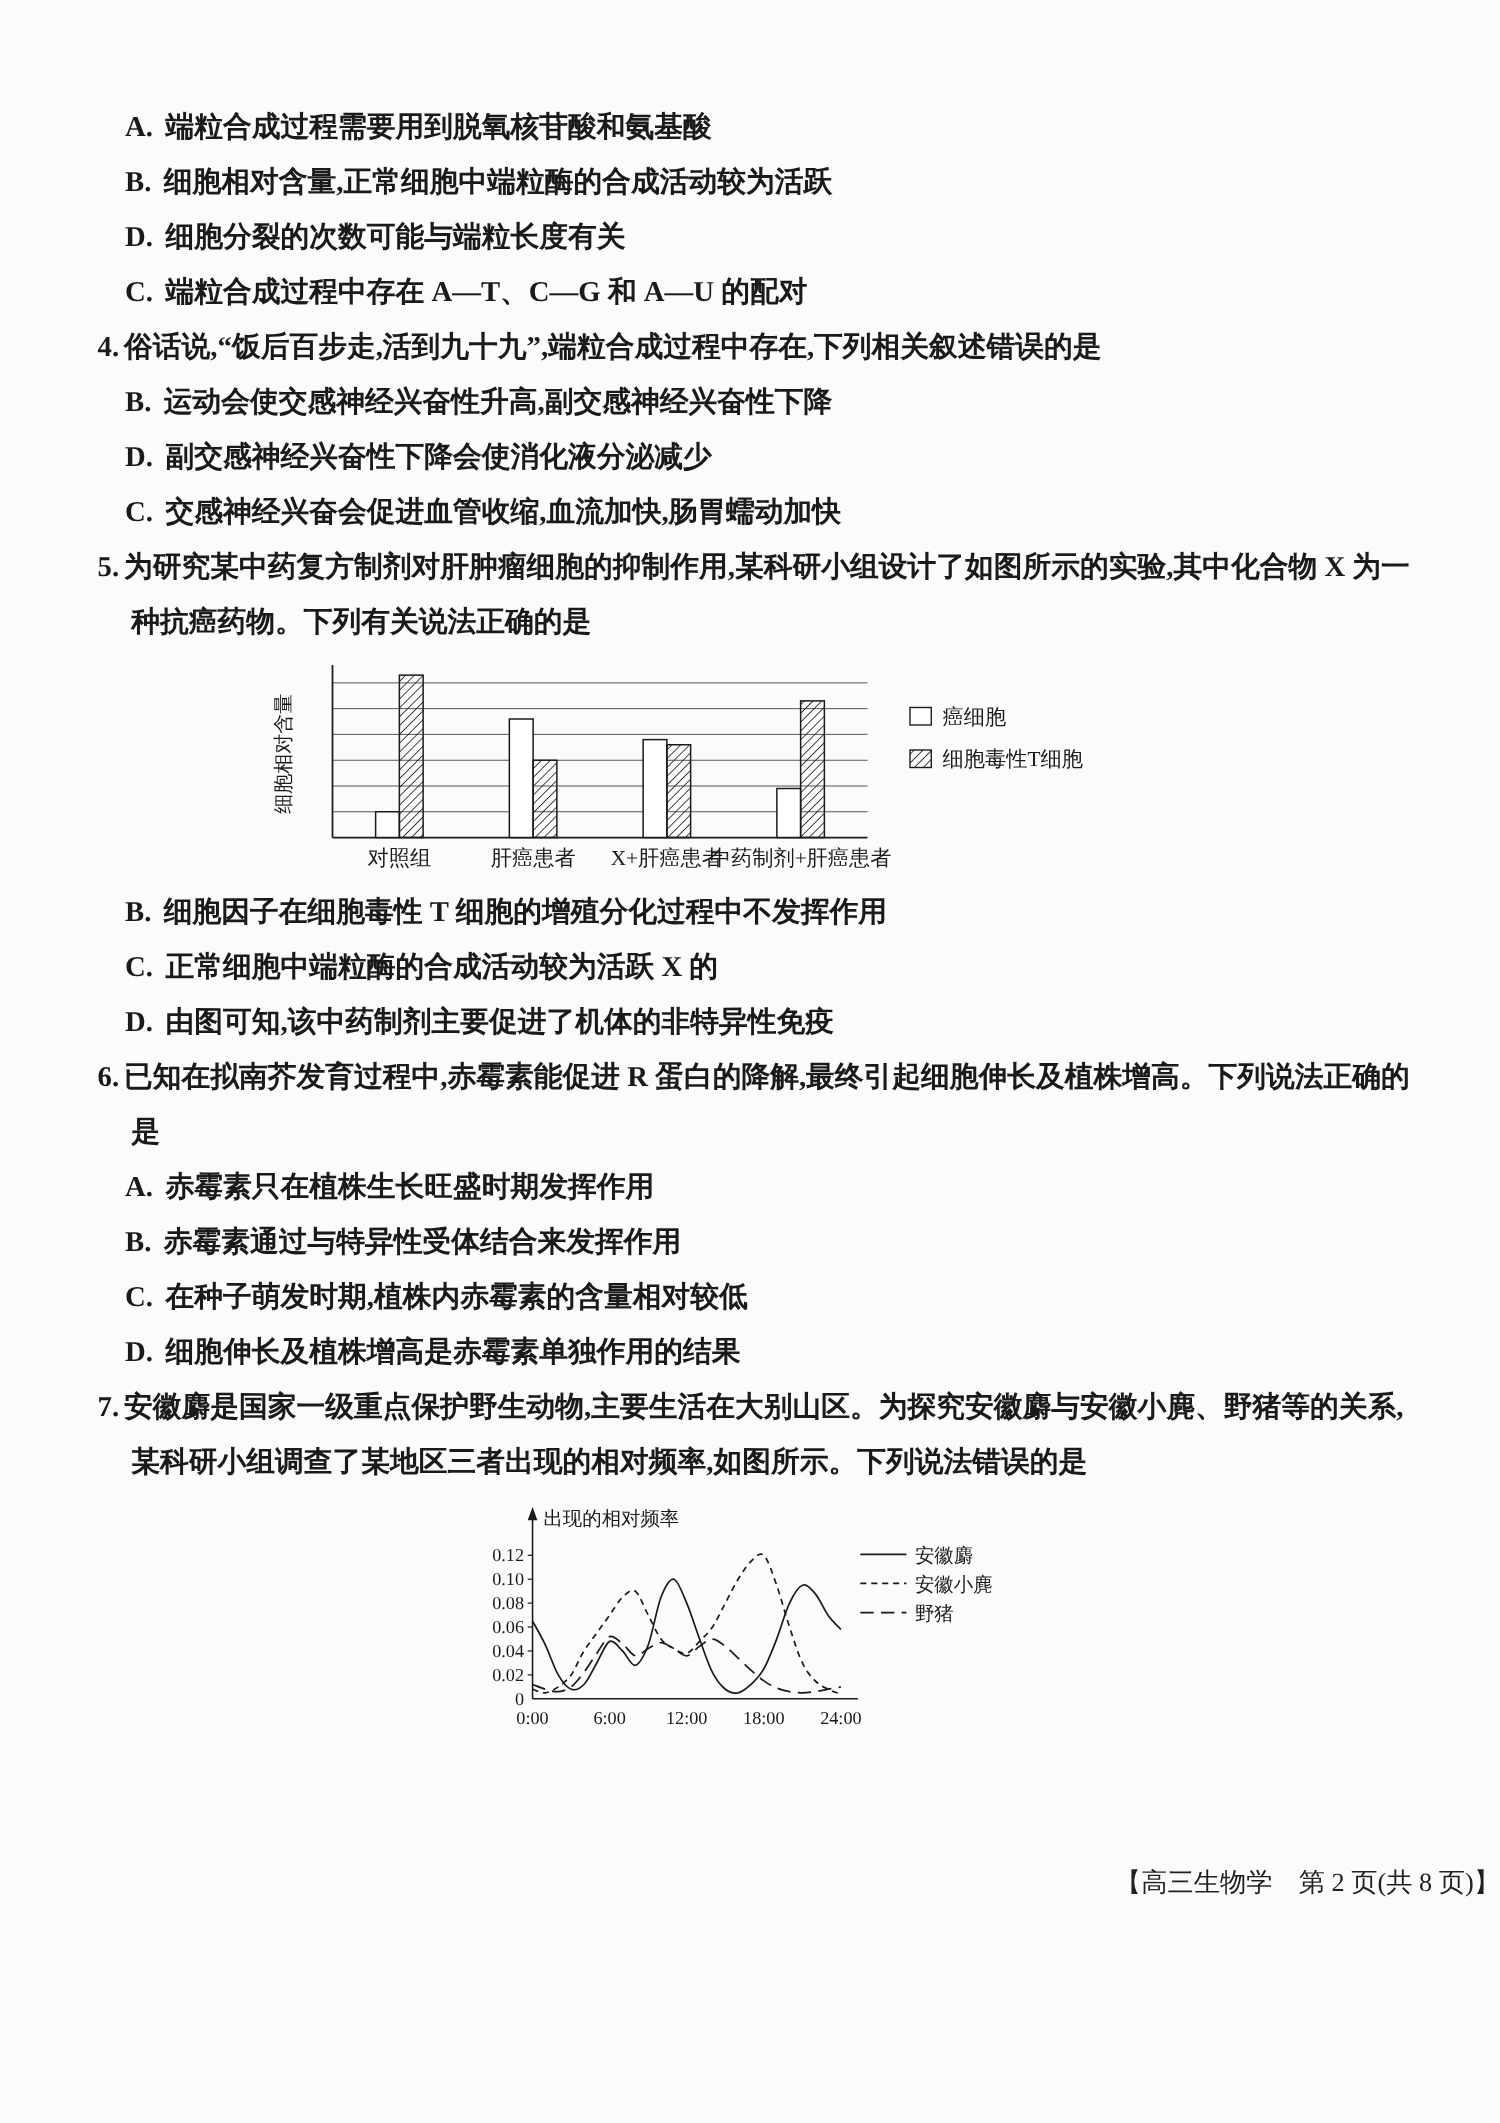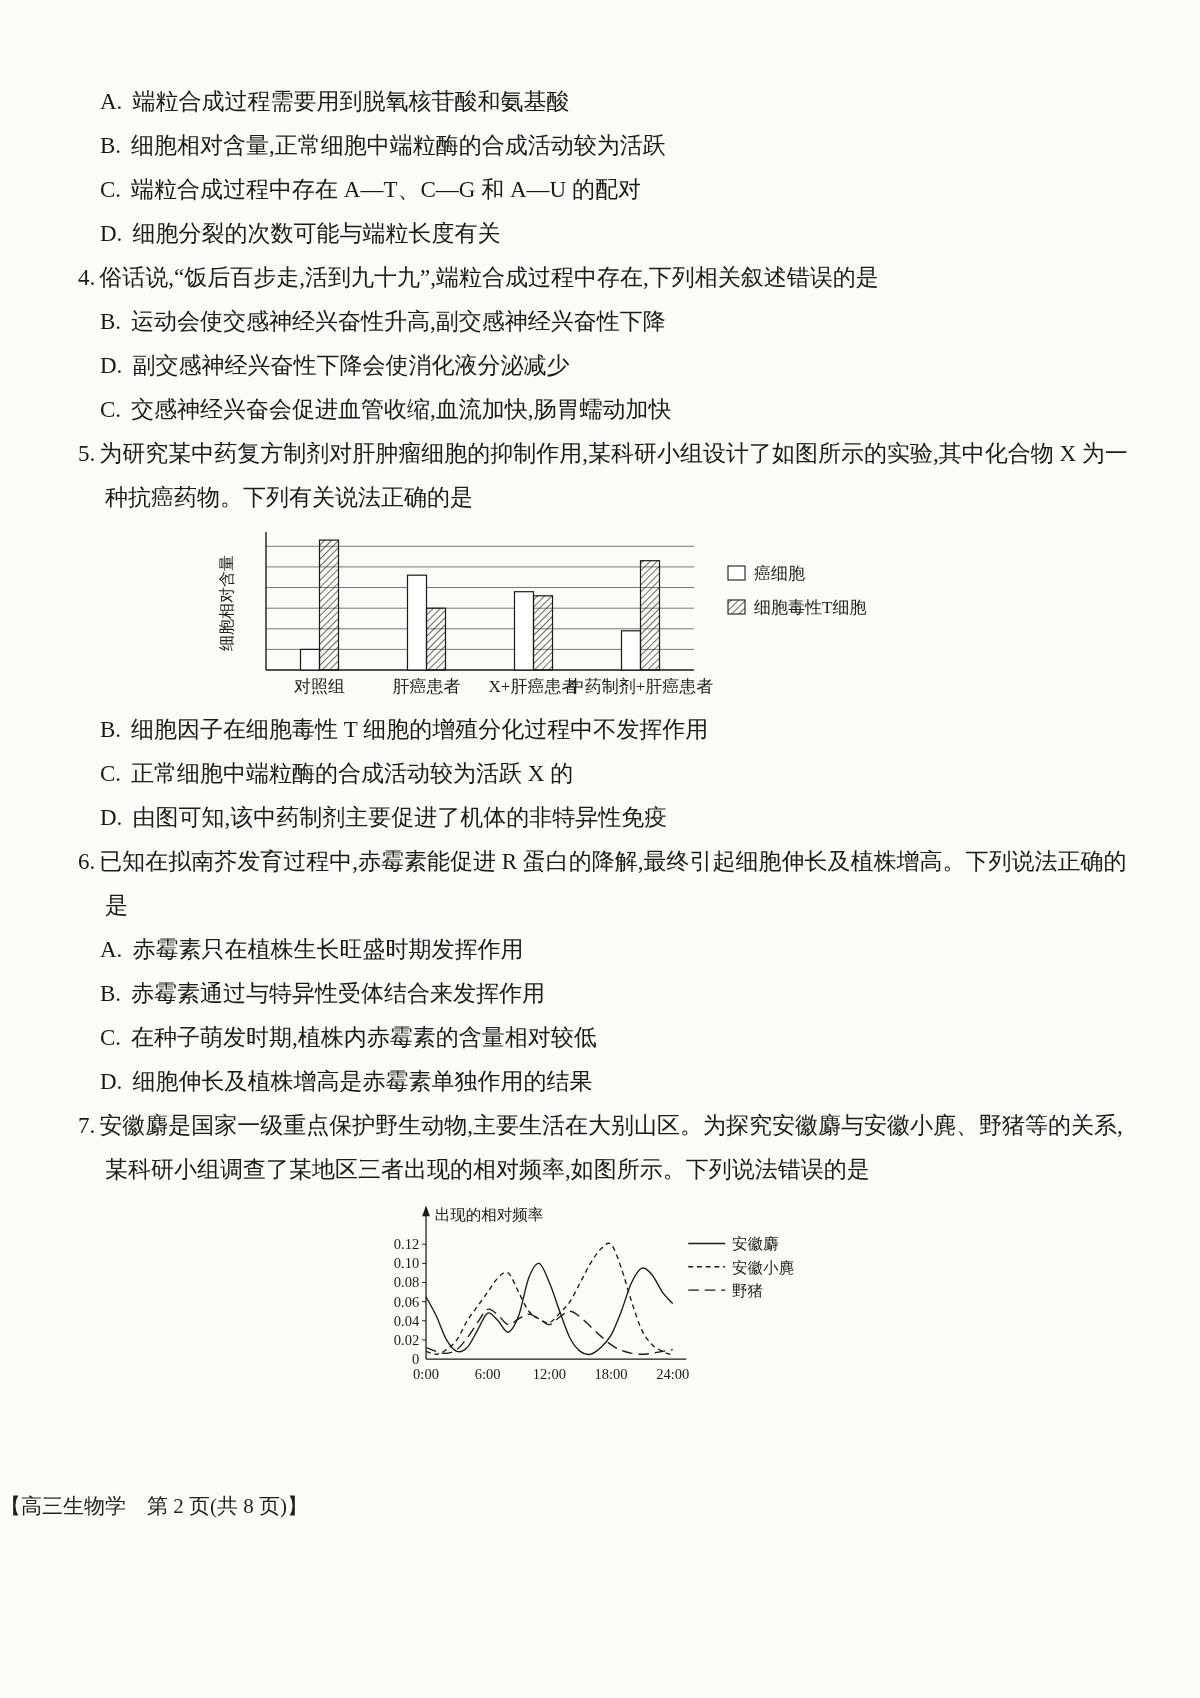--- a/index.html
+++ b/index.html
@@ -6,52 +6,52 @@
   html,body{margin:0;padding:0;}
   body{
     width:1200px;height:1698px;
     background:#fbfbf9;
     font-family:"Liberation Serif","DejaVu Serif",serif;
     color:#1a1a1a;
     position:relative;
     overflow:hidden;
   }
   .content{padding:80px 70px 0 78px;font-size:23px;}
-  .row{line-height:44px;}
+  .row{line-height:44px;font-weight:bold;}
   .stem{padding-left:27px;text-indent:-27px;}
   .qnum{margin-right:4px;}
   .option{padding-left:22px;}
   .opt-label{margin-right:10px;}
   .fig{margin:6px 0 6px 0;}
   .fig5{margin-left:138px;}
   .fig7{margin-left:282px;}
   svg{display:block;}
   svg text{font-family:"Liberation Serif","DejaVu Serif",serif;fill:#1a1a1a;}
   .footer{
     position:absolute;top:1492px;left:0;width:100%;
-    text-align:left;font-size:21px;color:#1f1f1f;
+    text-align:right;font-size:21px;color:#1f1f1f;
   }
 </style>
 </head>
 <body>
 
 <div class="content">
 
   <section>
     <div class="row option">
       <span class="opt-label">A.</span><span>端粒合成过程需要用到脱氧核苷酸和氨基酸</span>
     </div>
     <div class="row option">
       <span class="opt-label">B.</span><span>细胞相对含量,正常细胞中端粒酶的合成活动较为活跃</span>
     </div>
     <div class="row option">
-      <span class="opt-label">C.</span><span>端粒合成过程中存在 A—T、C—G 和 A—U 的配对</span>
+      <span class="opt-label">D.</span><span>细胞分裂的次数可能与端粒长度有关</span>
     </div>
     <div class="row option">
-      <span class="opt-label">D.</span><span>细胞分裂的次数可能与端粒长度有关</span>
+      <span class="opt-label">C.</span><span>端粒合成过程中存在 A—T、C—G 和 A—U 的配对</span>
     </div>
   </section>
 
   <section>
     <div class="row stem">
       <span class="qnum">4.</span><span>俗话说,“饭后百步走,活到九十九”,端粒合成过程中存在,下列相关叙述错误的是</span>
     </div>
     <div class="row option">
       <span class="opt-label">B.</span><span>运动会使交感神经兴奋性升高,副交感神经兴奋性下降</span>
     </div>

